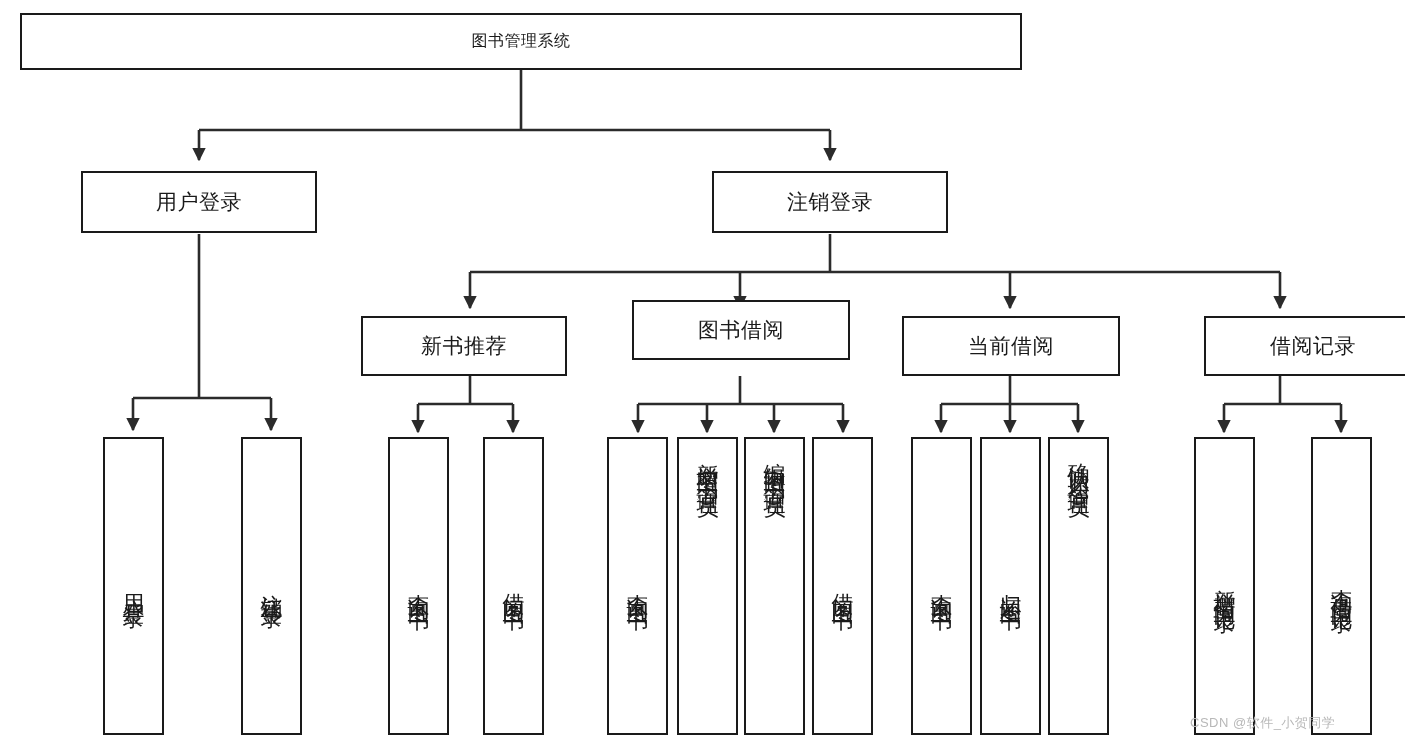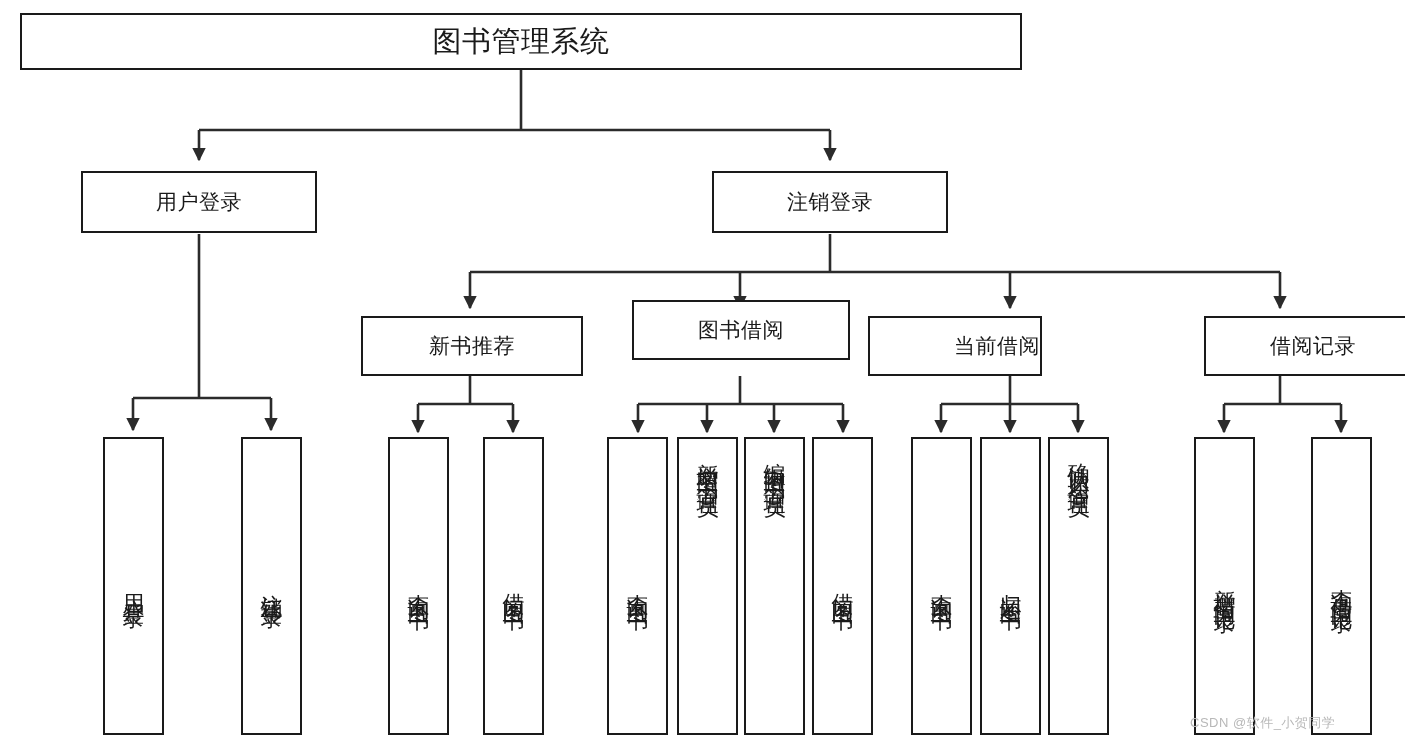--- a/index.html
+++ b/index.html
@@ -37,21 +37,21 @@
     display: block;
     text-align: center;
     line-height: 1.18;
     white-space: nowrap;
   }
   
   .node.horiz .node-label {
     font-size: 21px;
     letter-spacing: 0.5px;
   }
-  .node.root .node-label { font-size: 29px; }
+  .node.root .node-label { font-size: 16px; }
   
   .node.vert {
     align-items: center;
     justify-content: center;
     padding: 6px 0;
   }
   .node.vert .node-label {
     writing-mode: vertical-rl;
     text-orientation: upright;
     font-size: 22px;
@@ -131,27 +131,27 @@
     <span class="node-label">图书管理系统</span>
   </div>
 
   <div class="node horiz" style="left:81px; top:171px; width:236px; height:62px;">
     <span class="node-label">用户登录</span>
   </div>
   <div class="node horiz" style="left:712px; top:171px; width:236px; height:62px;">
     <span class="node-label">注销登录</span>
   </div>
 
-  <div class="node horiz" style="left:361px; top:316px; width:222px; height:60px;">
+  <div class="node horiz" style="left:361px; top:316px; width:206px; height:60px;">
     <span class="node-label">新书推荐</span>
   </div>
   <div class="node horiz" style="left:632px; top:300px; width:218px; height:60px;">
     <span class="node-label">图书借阅</span>
   </div>
-  <div class="node horiz" style="left:868px; top:316px; width:174px; height:60px;justify-content:flex-end;">
+  <div class="node horiz" style="left:902px; top:316px; width:218px; height:60px;">
     <span class="node-label">当前借阅</span>
   </div>
   <div class="node horiz" style="left:1204px; top:316px; width:218px; height:60px;">
     <span class="node-label">借阅记录</span>
   </div>
 
   <div class="node vert" style="left:103px; top:437px; width:61px; height:298px;">
     <span class="node-label">用户登录</span>
   </div>
   <div class="node vert" style="left:241px; top:437px; width:61px; height:298px;">

